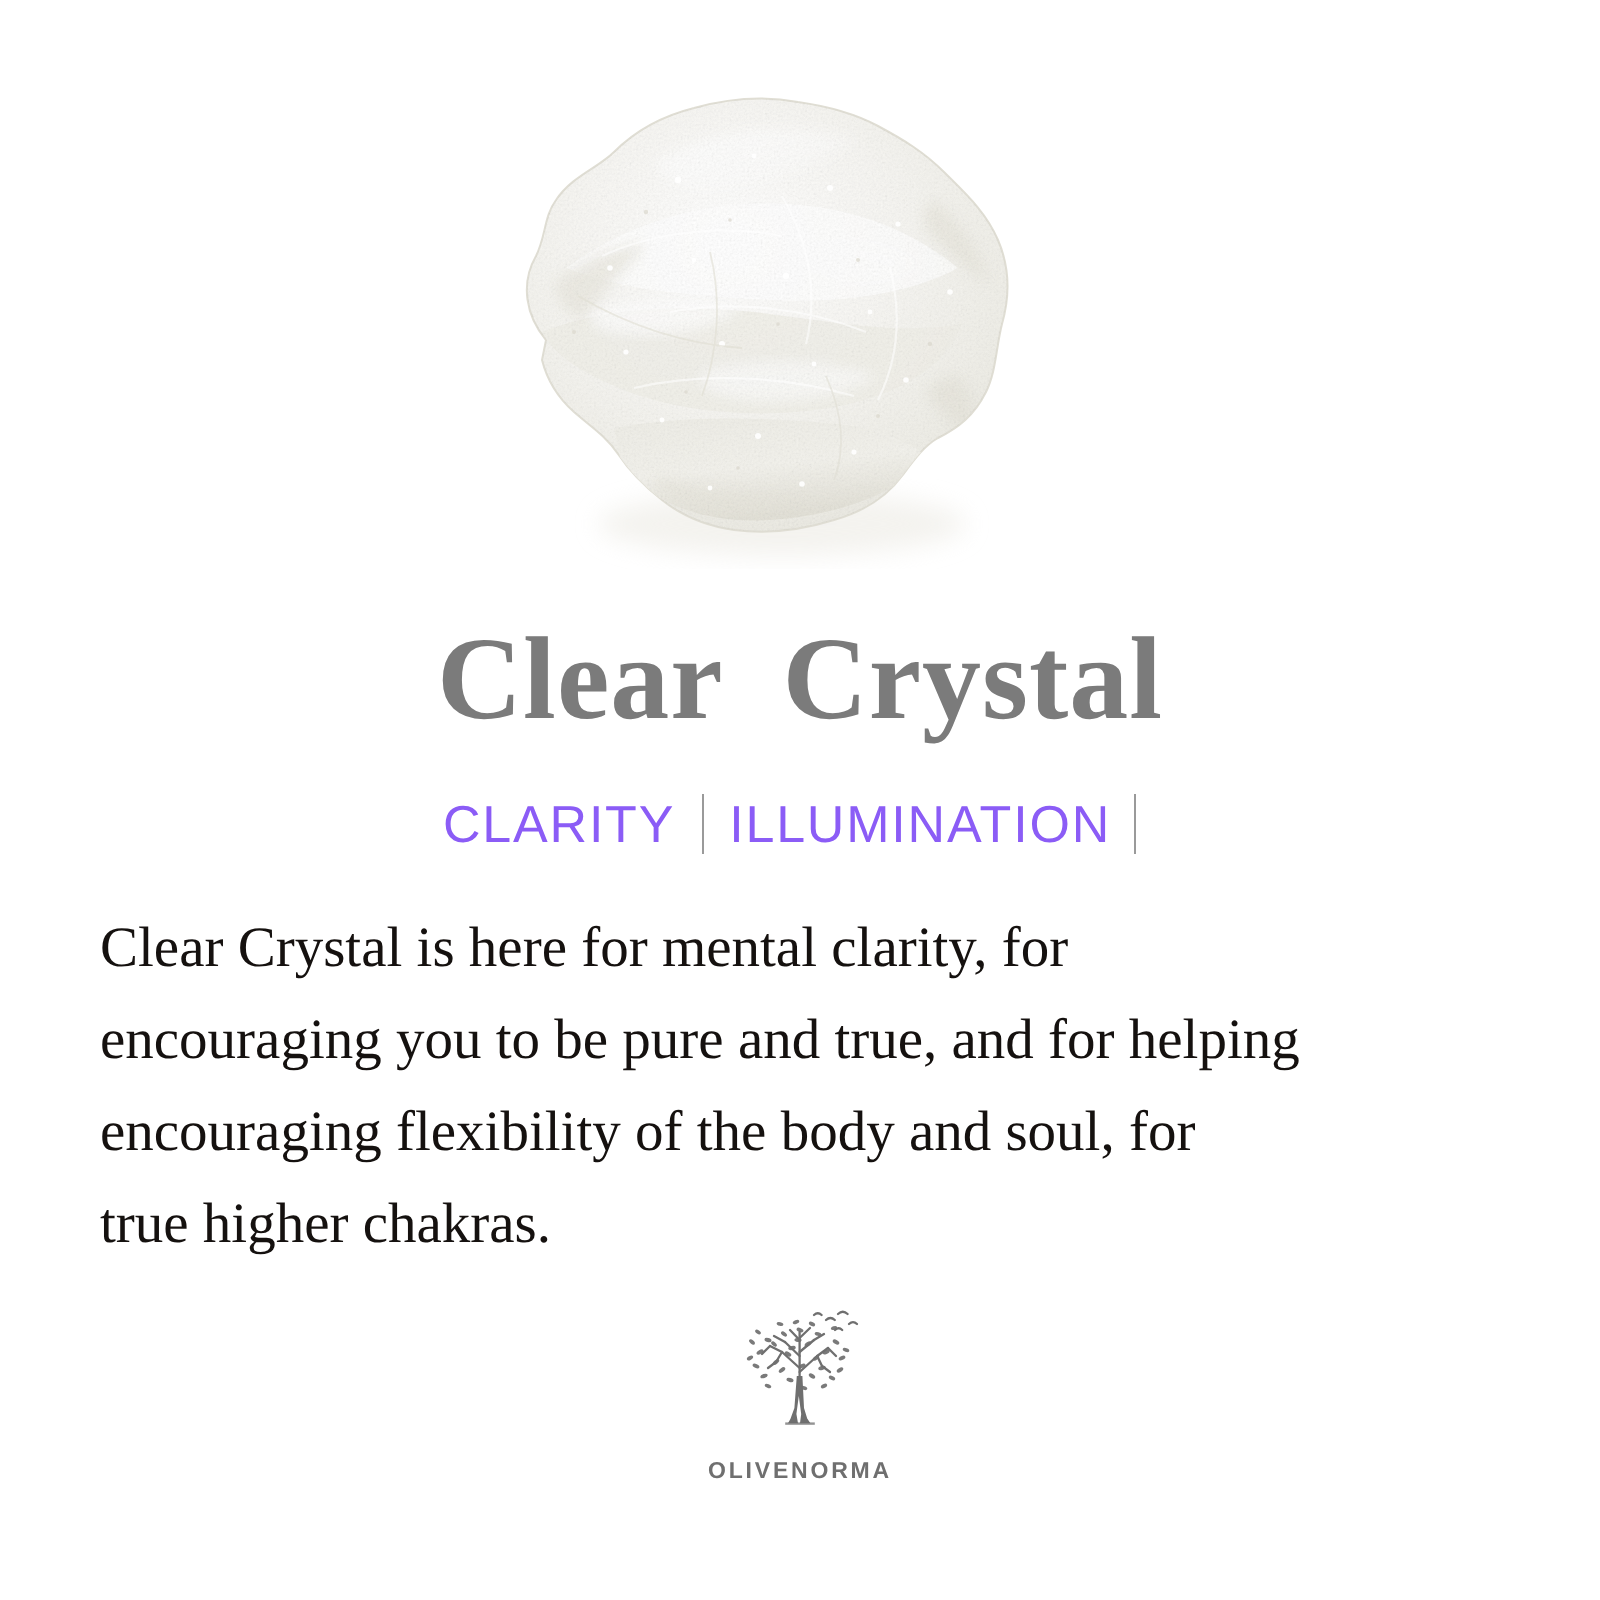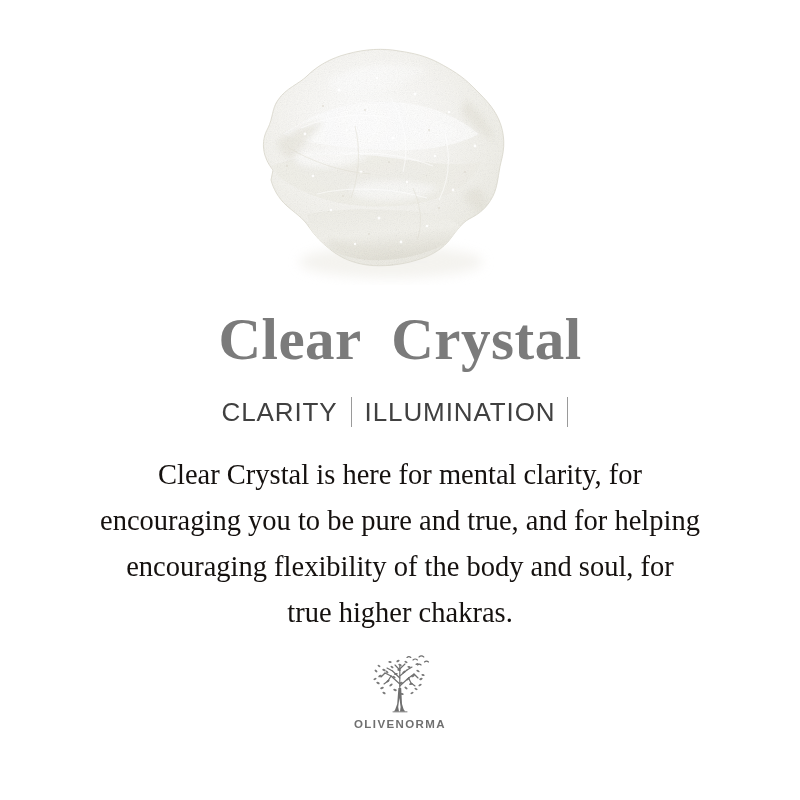--- a/index.html
+++ b/index.html
@@ -57,21 +57,21 @@
     text-align: left;
     white-space: pre;
   }
 
   
   .subtitle {
     margin: 28px 0 0 0;
     font-family: "Liberation Sans", sans-serif;
     font-size: 26px;
     font-weight: 300;
-    color: #404040;
+    color: #8b5cf6;
     letter-spacing: 0.9px;
     text-align: center;
     white-space: nowrap;
     display: flex;
     align-items: center;
     justify-content: center;
   }
   .subtitle .kw {
     display: inline-block;
   }
@@ -89,37 +89,37 @@
   }
 
   
   .desc {
     margin: 24px 0 0 0;
     width: 700px;
     font-family: "Liberation Serif", serif;
     font-size: 28.5px;
     line-height: 46px;
     color: #15110f;
-    text-align: center;
+    text-align: left;
   }
 
   
   .brand {
     margin-top: 18px;
     display: flex;
     flex-direction: column;
     align-items: center;
   }
   .brand-mark {
     width: 78px;
     height: 62px;
     display: block;
   }
   .brand-name {
-    margin-top: 2px;
+    margin-top: 14px;
     font-family: "Liberation Sans", sans-serif;
     font-size: 11.5px;
     font-weight: 700;
     letter-spacing: 1.4px;
     color: #6f6f6f;
     text-align: left;
   }
 </style>
 </head>
 <body>

